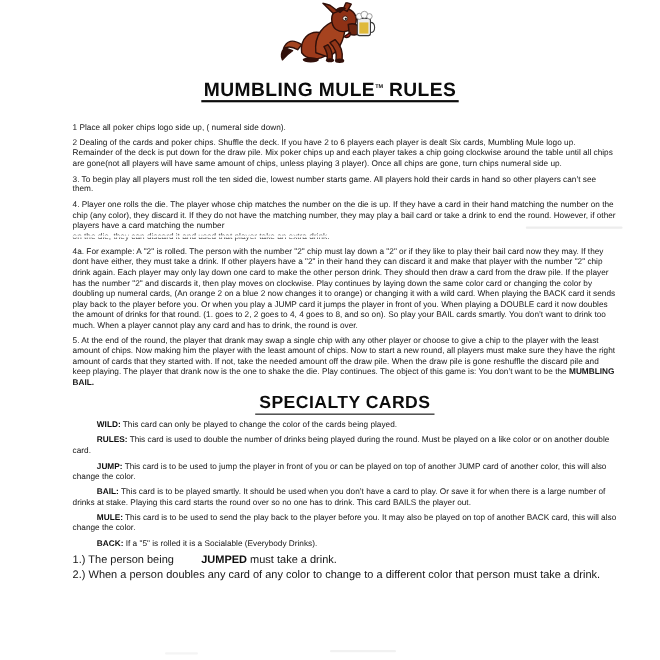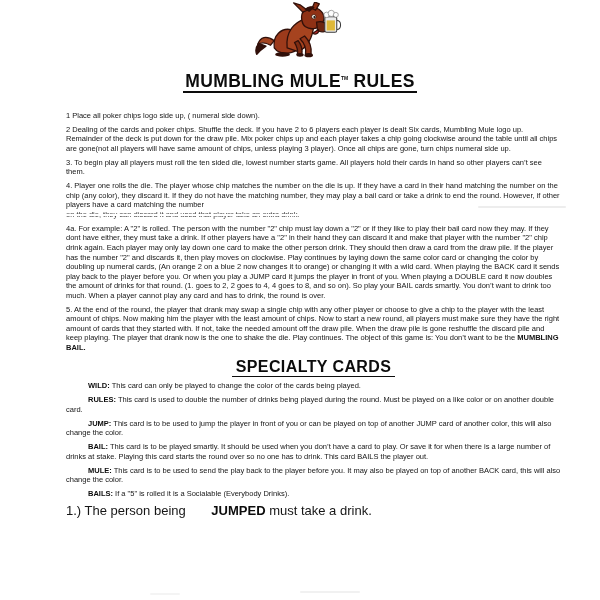--- a/index.html
+++ b/index.html
@@ -42,21 +42,21 @@
     display:inline-block;
     font-size:16px;
     font-weight:bold;
     letter-spacing:.4px;
     color:#0c0c0c;
     border-bottom:1.6px solid #0c0c0c;
     padding:0 4px 0.5px 4px;
     line-height:1.1;
   }
   .card strong, .addl strong{ font-weight:bold; color:#0c0c0c;margin-left:22px; }
-  .addl{ margin:0; font-size:13px; line-height:1.3; }
+  .addl{ margin:0; font-size:10px; line-height:1.3; }
   .smudge{ position:absolute; background:#ededed; border-radius:2px; pointer-events:none; }
   .smudge.s1{ left:478px; top:206px; width:88px; height:2px; }
   .smudge.s2{ left:300px; top:591px; width:60px; height:2px; opacity:.8; }
   .smudge.s3{ left:150px; top:593px; width:30px; height:2px; opacity:.6; }
 </style>
 </head>
 <body>
 
 <div class="sheet">
 
@@ -145,25 +145,26 @@
     </p>
     <p class="card">
       <strong>BAIL:</strong>
       <span>This card is to be played smartly. It should be used when you don’t have a card to play. Or save it for when there is a large number of drinks at stake. Playing this card starts the round over so no one has to drink. This card BAILS the player out.</span>
     </p>
     <p class="card">
       <strong>MULE:</strong>
       <span>This card is to be used to send the play back to the player before you. It may also be played on top of another BACK card, this will also change the color.</span>
     </p>
     <p class="card">
-      <strong>BAILS:</strong>
+      <strong>BACK:</strong>
       <span>If a "5" is rolled it is a Socialable (Everybody Drinks).</span>
     </p>
 
 
     <div class="addl"><span>1.) The person  being </span><strong>JUMPED</strong><span> must take a drink.</span></div>
+    <div class="addl">2.) When a person doubles any card of any color to change to a different color that person must take a drink.</div>
 
   </div>
 
   <div class="smudge s1"></div>
   <div class="smudge s2"></div>
   <div class="smudge s3"></div>
 </div>
 
 </body></html>

